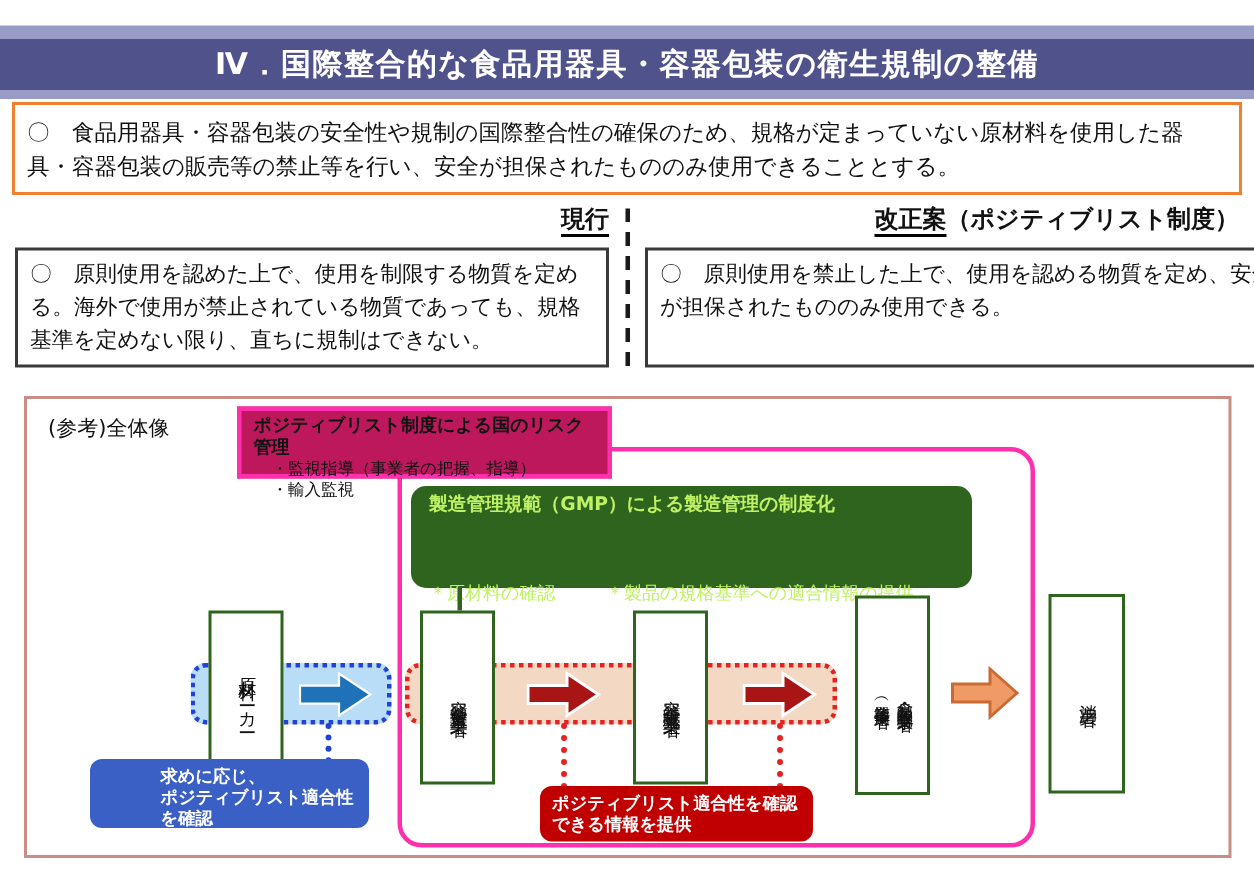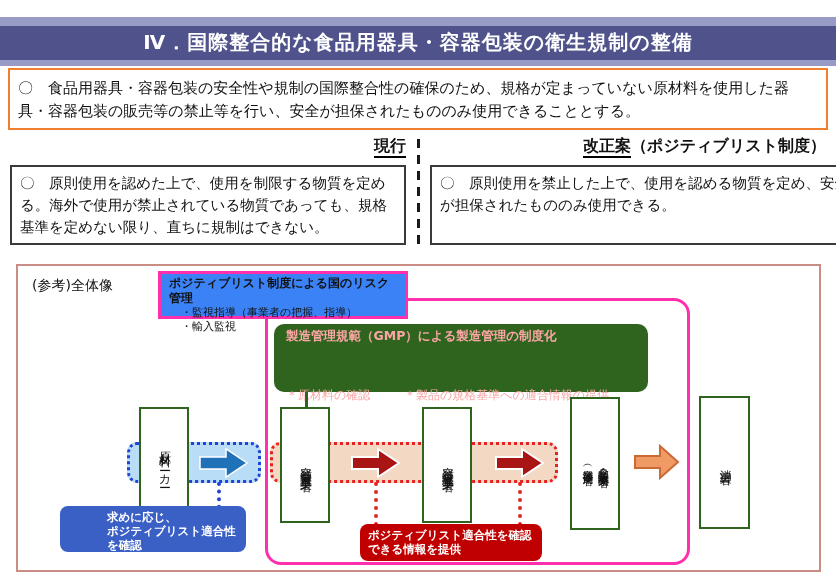--- a/index.html
+++ b/index.html
@@ -27,25 +27,25 @@
 
   .divider { position:absolute; left:417px; top:139px; width:3px; height:110px;
              background-image:repeating-linear-gradient(to bottom,#1a1a1a 0 9px,transparent 9px 16px); }
 
   
   .panel { position:absolute; left:16px; top:264px; width:805px; height:308px; border:2px solid #c98d85; background:#fff; }
   .panel-label { position:absolute; left:14px; top:11px; font-size:14px; }
 
   .big-pink-rect { position:absolute; left:247px; top:32px; width:425px; height:267px; border:3px solid #ff2fae; border-radius:16px; z-index:1; }
 
-  .risk-box { position:absolute; left:140px; top:5px; width:250px; height:48px; background:#3b82f6; border:3px solid #ff2fae; z-index:3; padding:2px 12px 0 8px; }
+  .risk-box { position:absolute; left:140px; top:5px; width:250px; height:48px; background:#be185d; border:3px solid #ff2fae; z-index:3; padding:2px 12px 0 8px; }
   .risk-title { font-size:12px; font-weight:bold; line-height:1.25; }
   .risk-item { font-size:11px; line-height:1.25; padding-left:12px; }
 
-  .gmp-box { position:absolute; left:256px; top:58px; width:374px; height:68px; background:#2f641e; border-radius:10px; z-index:2; color:#fca5a5; padding:4px 10px 0 12px; }
+  .gmp-box { position:absolute; left:256px; top:58px; width:374px; height:68px; background:#2f641e; border-radius:10px; z-index:2; color:#bef264; padding:4px 10px 0 12px; }
   .gmp-title { font-size:12.5px; font-weight:bold; line-height:1.3; }
   .gmp-row { font-size:12px; line-height:1.3; }
   .gmp-item1 { display:inline-block; width:118px;margin-top:44px; }
   .gmp-note { font-size:10.5px; line-height:1.3; padding-left:14px; }
 
   .gmp-connector { position:absolute; left:287px; top:126px; width:3px; height:16px; background:#2f641e; z-index:2; }
 
   .blue-dotted-rect { position:absolute; left:109px; top:176px; width:134px; height:41px; background:#b9dcf7; border:3px dotted #2142d6; border-radius:10px; z-index:1; }
   .red-dotted-rect  { position:absolute; left:252px; top:176px; width:288px; height:41px; background:#f3d9c4; border:3px dotted #e52222; border-radius:10px; z-index:1; }
 

